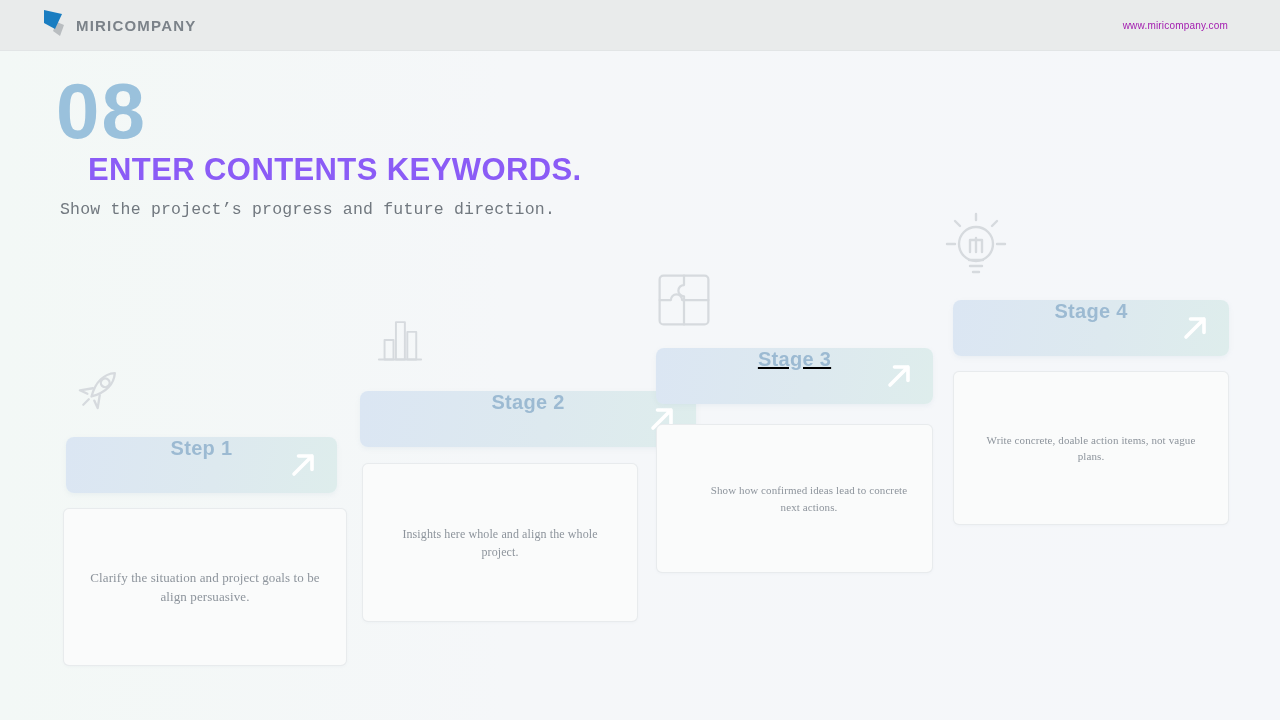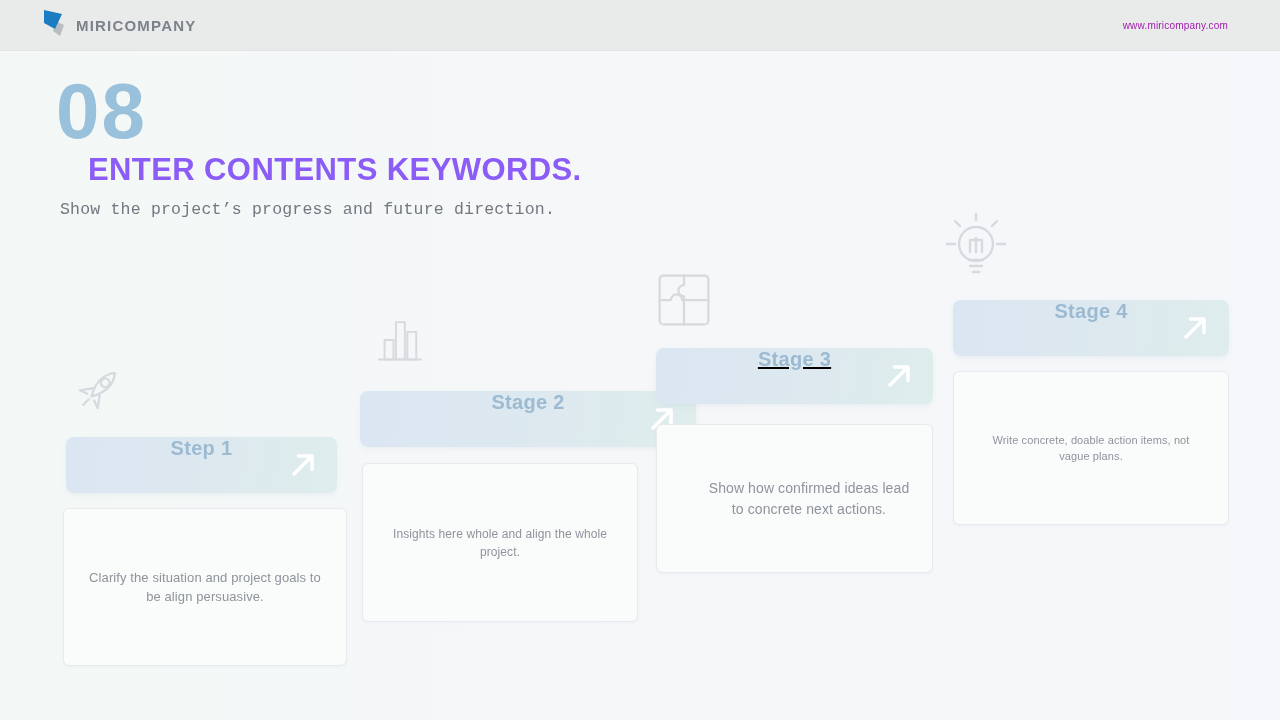--- a/index.html
+++ b/index.html
@@ -52,39 +52,39 @@
   }
   .banner-arrow { position:absolute; right:16px; top:50%; transform:translateY(-50%);
     width:36px; height:36px; }
   .banner-arrow svg { width:100%; height:100%; }
 
   .card {
     position:absolute; border-radius:6px;
     background:#fafbfb; border:1px solid rgba(228,232,234,0.85);
     box-shadow:0 1px 3px rgba(120,140,160,0.05);
     display:flex; align-items:center; justify-content:center;
-    text-align:center; padding:14px 22px;
+    text-align:center; padding:14px 22px;font-family:Liberation Serif, serif;
   }
   .card p { color:#8d949c; line-height:1.5; letter-spacing:0.1px; }
 
   
   .g1-icon   { left:66px;  top:360px; width:62px;  height:62px; }
   .g1-banner { left:66px;  top:437px; width:271px; }
   .g1-card   { left:63px;  top:508px; width:284px; height:158px; }
   .g1-card p { font-size:13px; max-width:240px; }
   
   .g2-icon   { left:374px; top:313px; width:52px;  height:54px; }
   .g2-banner { left:360px; top:391px; width:336px; }
   .g2-card   { left:362px; top:463px; width:276px; height:159px; }
   .g2-card p { font-size:12px; }
   
   .g3-icon   { left:654px; top:270px; width:60px;  height:60px; }
   .g3-banner { left:656px; top:348px; width:277px;text-decoration:underline; }
   .g3-card   { left:656px; top:424px; width:277px; height:149px; }
-  .g3-card p { font-size:14px;margin-left:29px; }
+  .g3-card p { font-size:11px;margin-left:29px; }
   
   .g4-icon   { left:942px; top:210px; width:68px;  height:74px; }
   .g4-banner { left:953px; top:300px; width:276px; }
   .g4-card   { left:953px; top:371px; width:276px; height:154px; }
   .g4-card p { font-size:11px; }
 </style>
 </head>
 <body>
 
 <div class="header">

